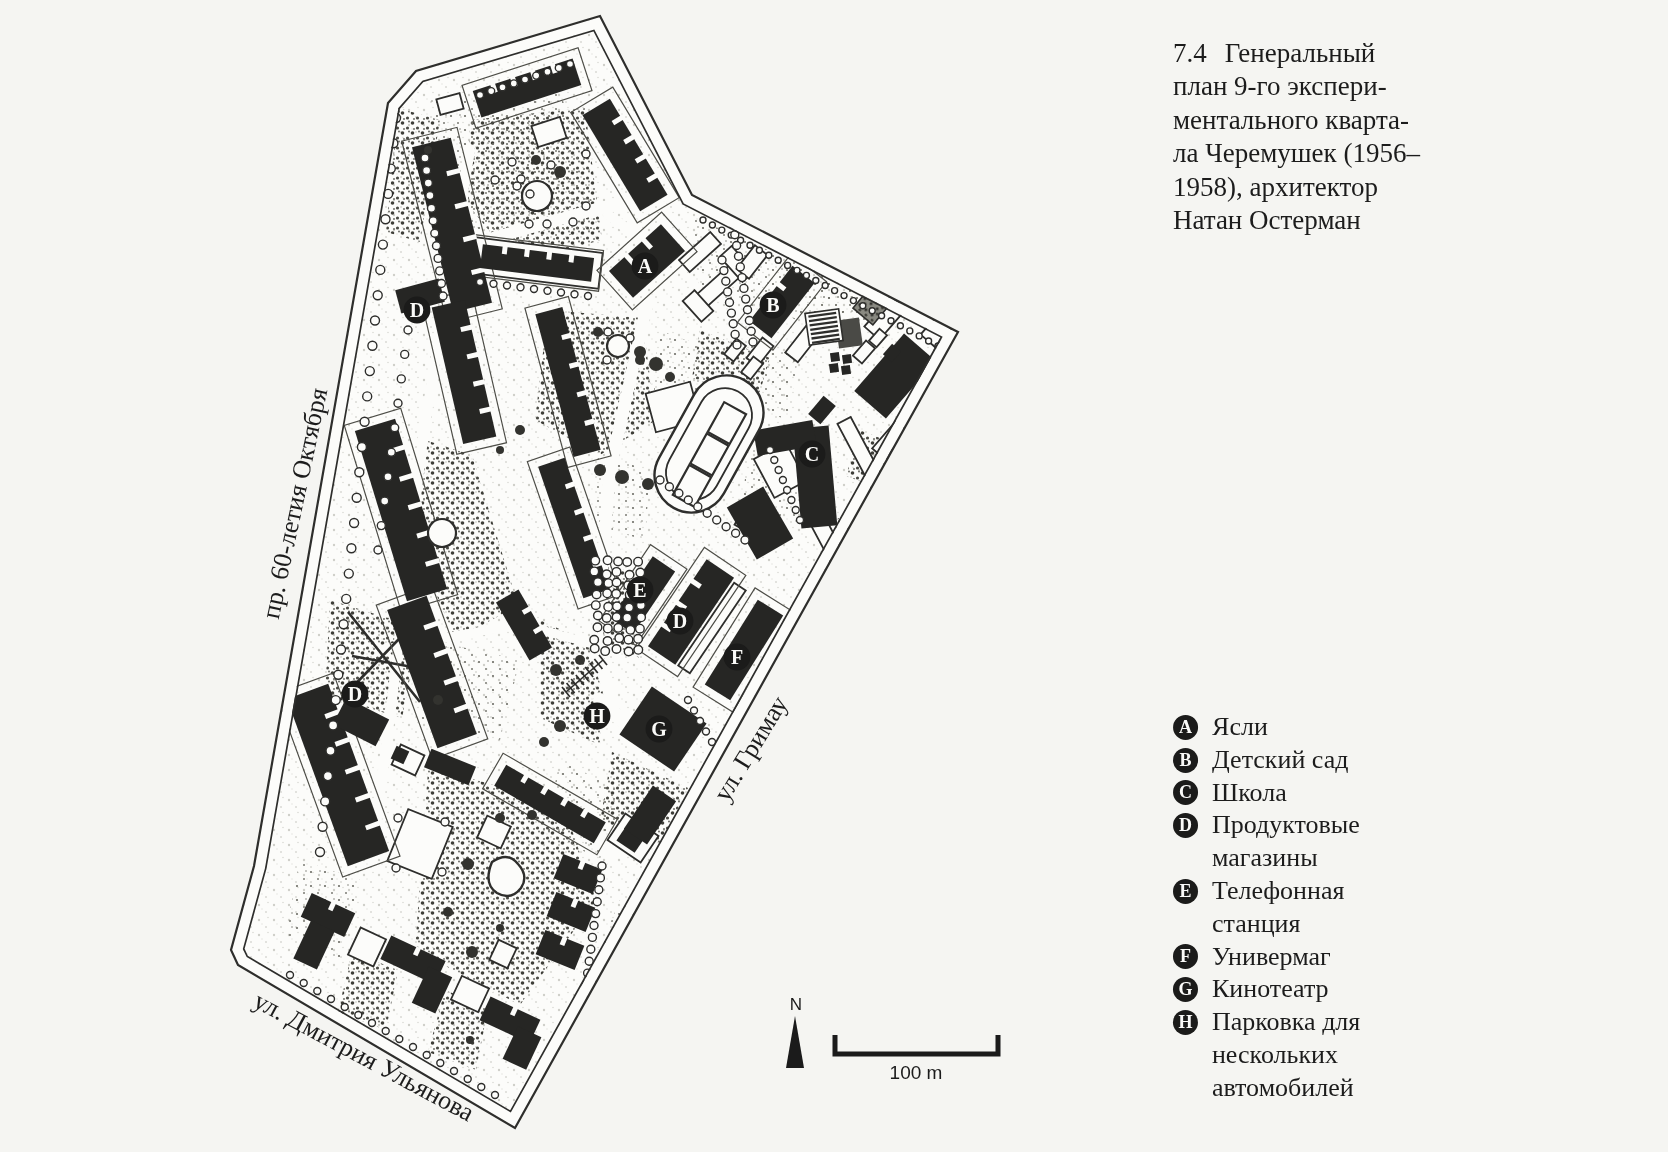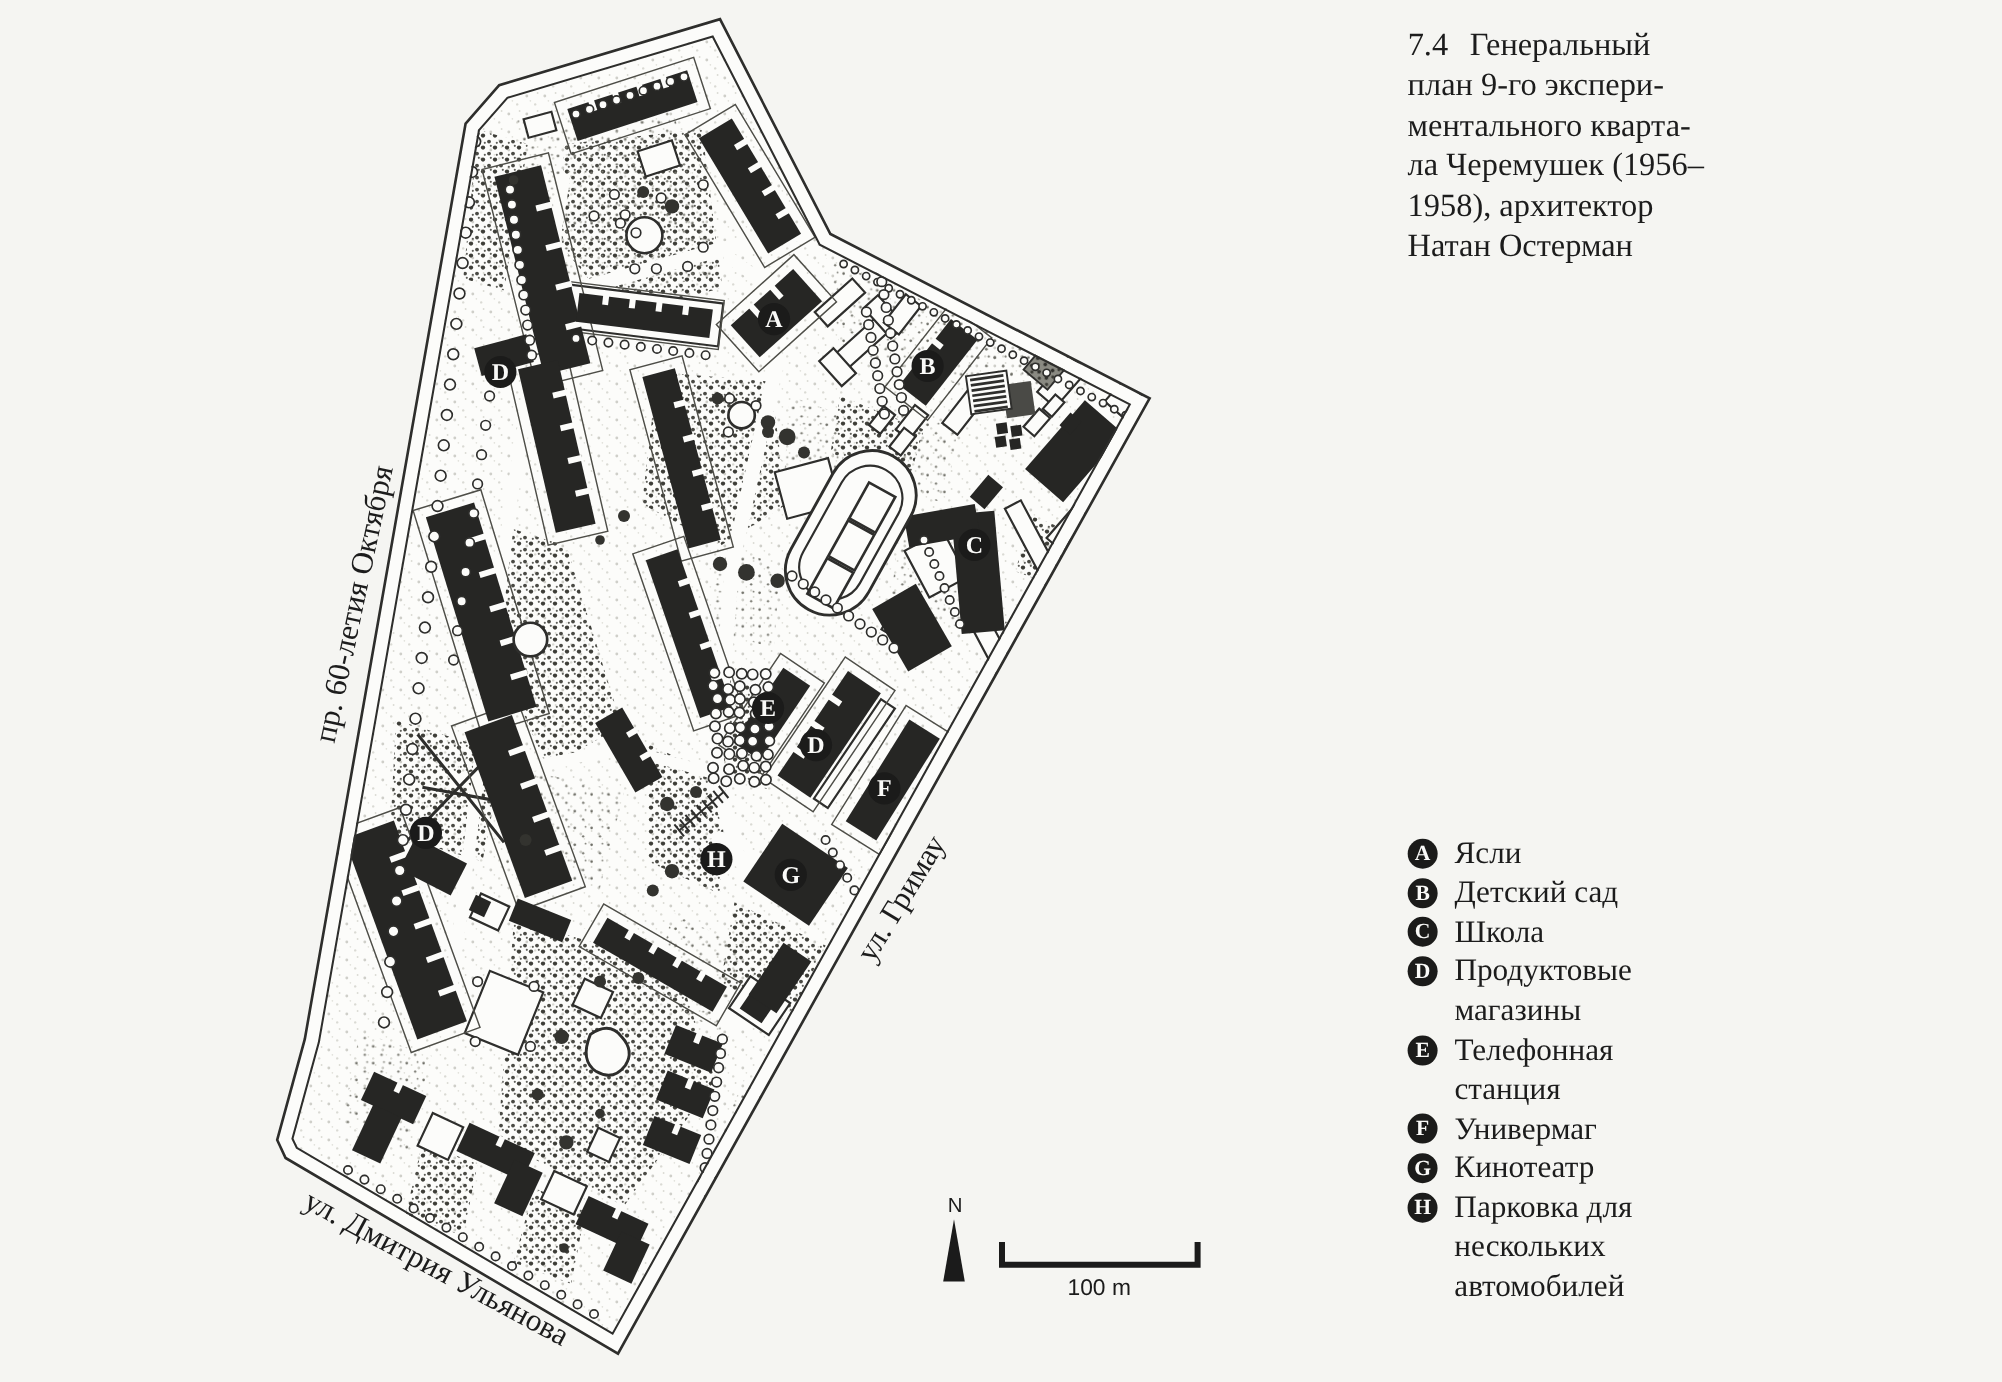--- a/index.html
+++ b/index.html
@@ -2,21 +2,21 @@
 <html><head><meta charset="utf-8"><style>
 html,body{margin:0;padding:0;}
 body{width:1668px;height:1152px;background:#f5f5f2;position:relative;overflow:hidden;
  font-family:"Liberation Serif",serif;-webkit-font-smoothing:antialiased;}
 #cap{position:absolute;left:1173px;top:21px;width:310px;font-size:27px;line-height:33.4px;color:#1c1c1c;}
 #leg{position:absolute;left:1173px;top:695px;width:310px;font-size:26px;line-height:32.8px;color:#1c1c1c;}
 .li{position:relative;padding-left:39px;}
 .dot{position:absolute;left:0;top:3.9px;width:25px;height:25px;border-radius:50%;background:#1b1b1a;
  color:#fafaf8;font-size:18px;font-weight:bold;text-align:center;line-height:25px;}
 #map{position:absolute;left:0;top:0;filter:blur(0.55px);}
-#cap,#leg{transform:rotate(0.02deg);}
+#cap,#leg{transform:rotate(0.02deg);margin-top:16px;}
 </style></head>
 <body>
 <div id="map"><svg width="1668" height="1152" viewBox="0 0 1668 1152">
       <defs>
 <pattern id="stip" width="10" height="10" patternUnits="userSpaceOnUse">
  <circle cx="2.5" cy="3" r="1.8" fill="#3e3e38"></circle>
  <circle cx="7.5" cy="8" r="1.6" fill="#4a4a44"></circle>
  <circle cx="9" cy="1.5" r="0.9" fill="#60605a"></circle>
  <circle cx="4" cy="9" r="0.9" fill="#60605a"></circle>
 </pattern>

